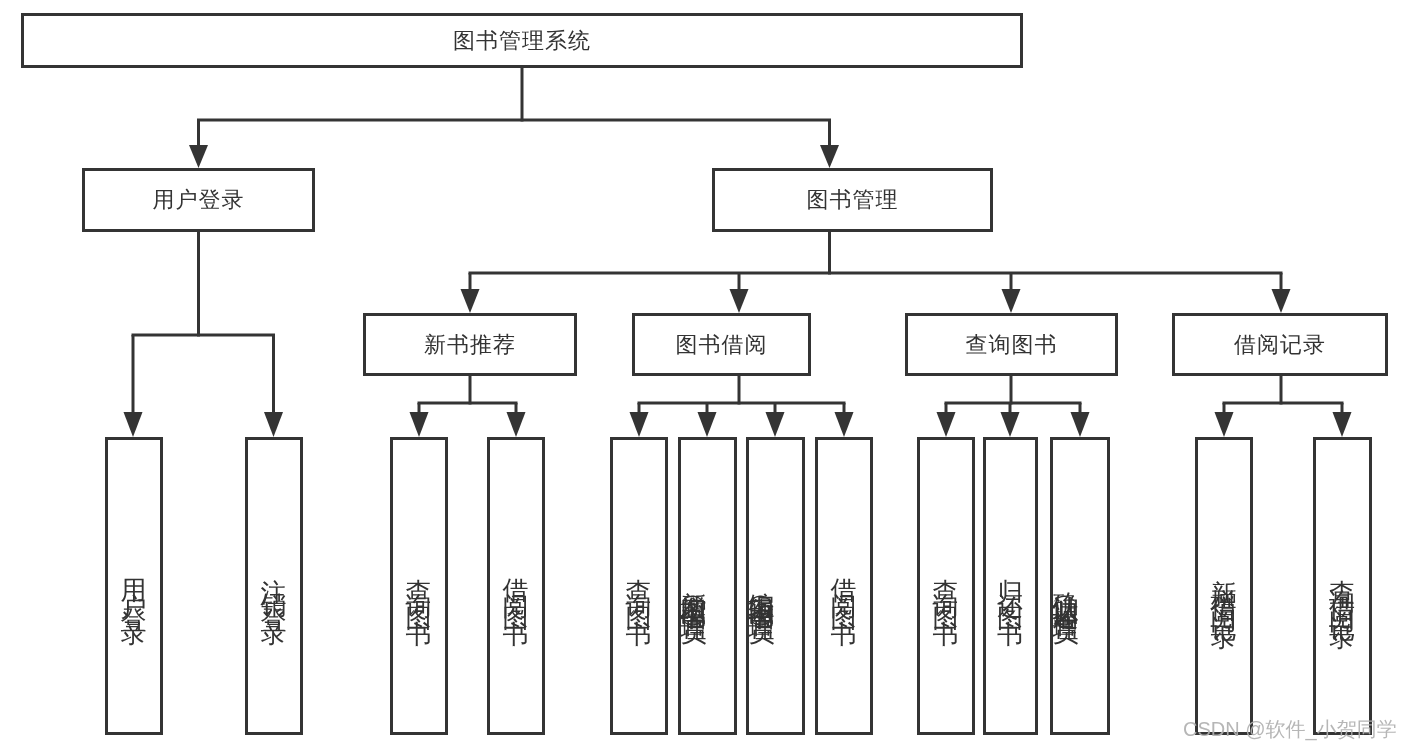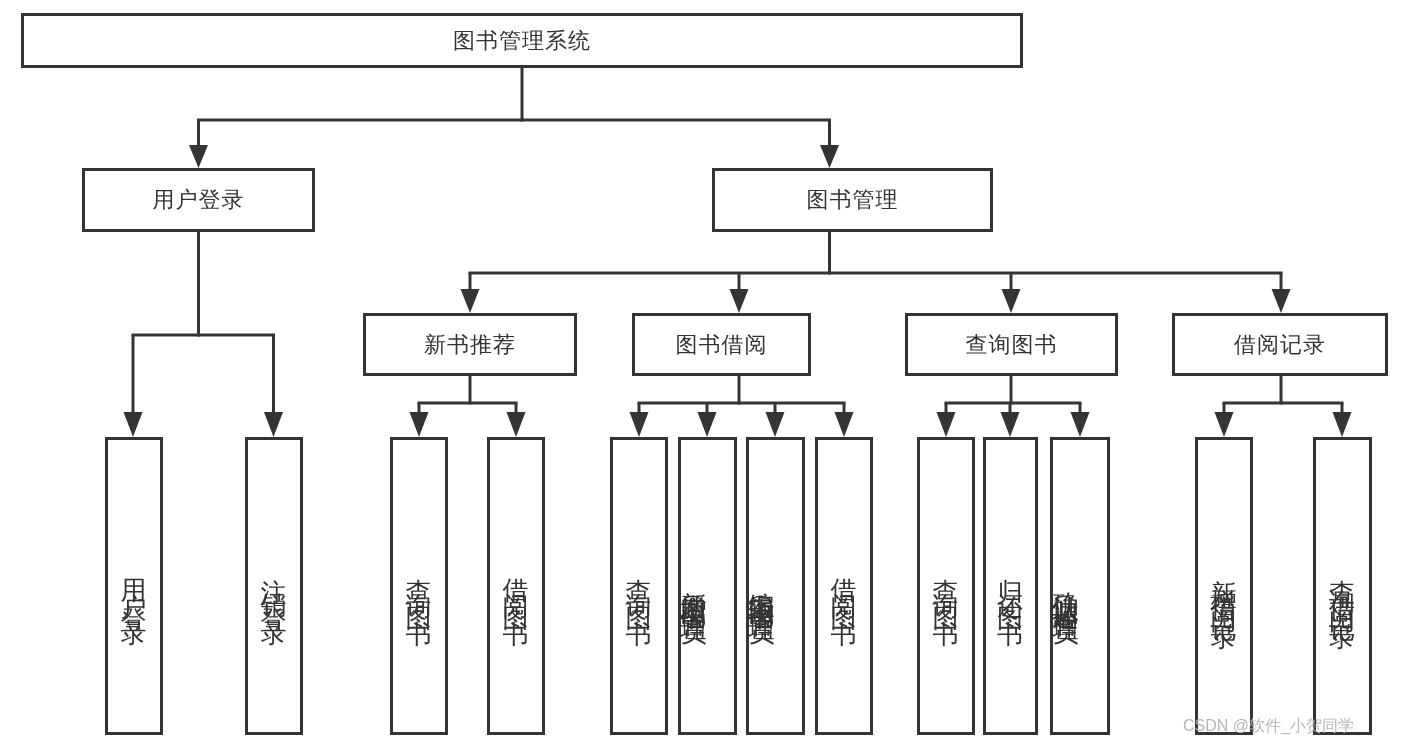--- a/index.html
+++ b/index.html
@@ -30,21 +30,21 @@
     text-orientation:mixed;
     font-size:26px;color:#333333;line-height:1;
   }
   .vt-short{letter-spacing:14px;}
   .vt-med{letter-spacing:9px;}
   .vt-long{letter-spacing:4px;}
   .connectors{position:absolute;left:0;top:0;width:1405px;height:747px;pointer-events:none;}
   .watermark{
     position:absolute;
     left:1183px;top:716px;
-    font-size:16px;
+    font-size:20px;
     color:rgba(176,176,176,0.92);
     white-space:nowrap;
     z-index:5;
   }
 </style>
 </head>
 <body>
 
 <div class="canvas">
 

